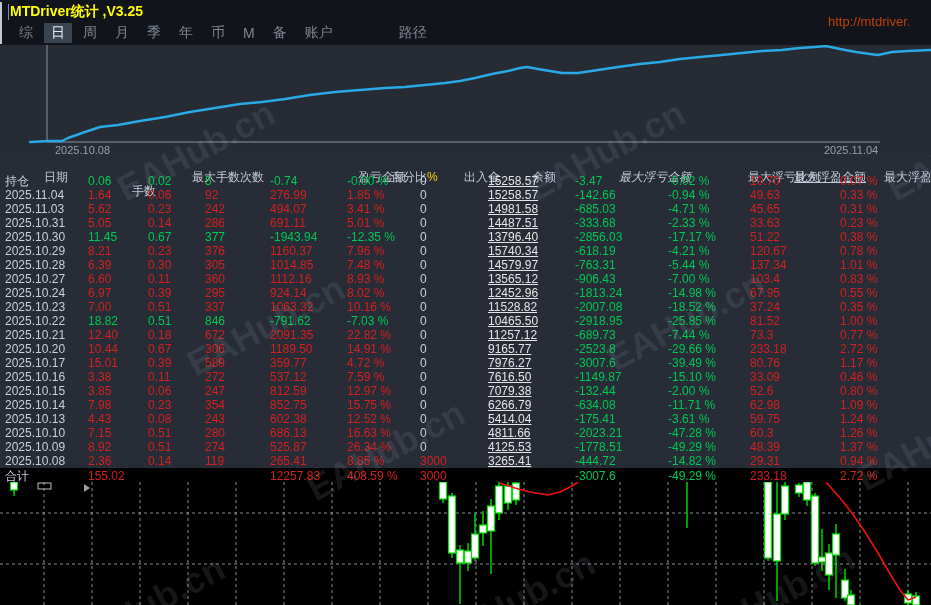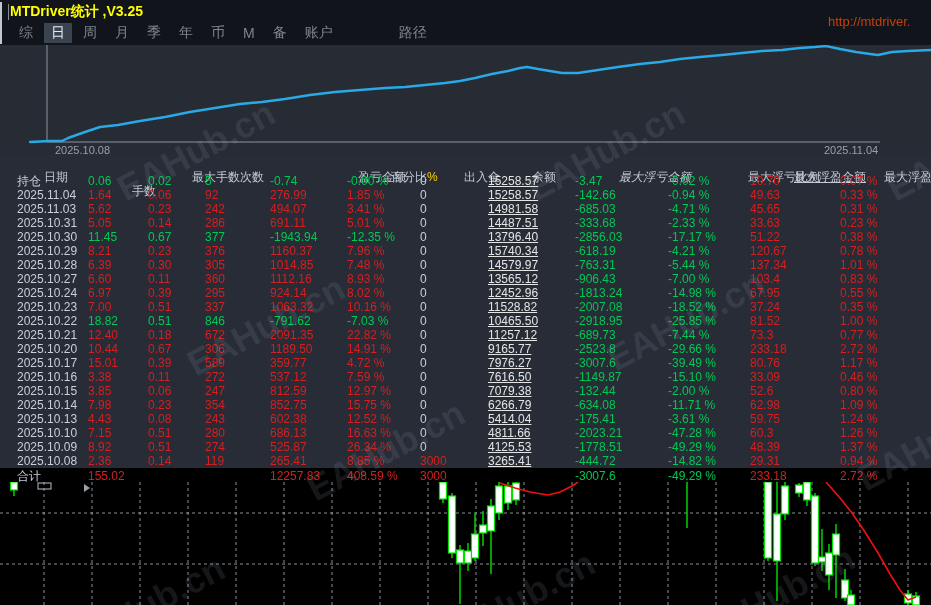--- a/index.html
+++ b/index.html
@@ -24,21 +24,21 @@
   .eq-label{position:absolute;font-size:11px;color:#98a0ac;top:99px;white-space:nowrap;}
   .eq-label.start{left:55px;}
   .eq-label.end{left:824px;}
   
   .stats{position:absolute;left:0;top:155px;width:931px;}
   .trow{display:grid;grid-template-columns:88px 60px 57px 65px 77px 73px 68px 87px 93px 82px 90px 91px;height:14px;align-items:center;}
   .trow.head{height:18px;margin-bottom:1px;padding-left:44px;}
   .trow span{font-size:12px;line-height:14px;white-space:nowrap;overflow:visible;}
   .hcell{color:#c2cad6;font-size:12.5px;}
   .hcell .pct-suffix{color:#ffd400;}
-  .c-date{color:#c9cfdb;padding-left:17px;}
+  .c-date{color:#c9cfdb;padding-left:5px;}
   .c-plain{color:#c9cfdb;}
   .c-bal{color:#e5e5e5;text-decoration:underline;}
   .c-red{color:#d42020;}
   .c-green{color:#00c853;}
   .trow.total{background:#000000;height:15px;}
   
   .kchart{position:absolute;left:0;top:482px;width:931px;height:123px;background:#000;}
   
   .wm{position:absolute;font-size:36px;font-weight:bold;color:rgba(175,186,202,0.12);
       transform:rotate(-28deg);white-space:nowrap;pointer-events:none;font-family:"Liberation Sans",sans-serif;}

